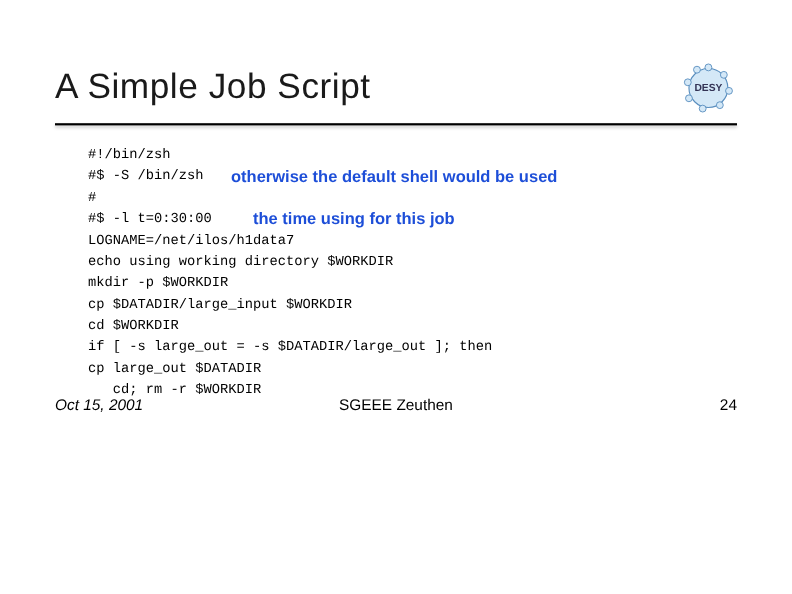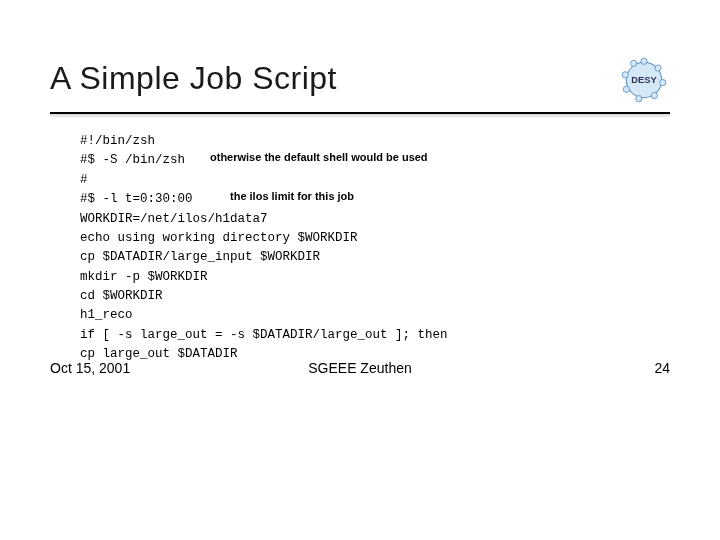--- a/index.html
+++ b/index.html
@@ -48,38 +48,38 @@
     font-family: "Courier New", Courier, monospace;
     font-size: 12.5px;
     line-height: 1.55;
     color: #000;
   }
   .line { white-space: pre; position: relative; }
   .annot {
     position: absolute;
     font-family: Arial, Helvetica, sans-serif;
     font-weight: bold;
-    color: #000000;
-    font-size: 11px;
+    color: #1d4ed8;
+    font-size: 15px;
     background: #fff;
   }
   .annot1 { left: 130px; top: -2px; }
   .annot2 { left: 150px; top: -2px; }
   .footer {
     position: absolute;
     bottom: 30px;
     left: 50px;
     right: 50px;
     display: flex;
     justify-content: space-between;
     align-items: baseline;
     font-size: 14px;
     color: #000;
   }
-  .footer-left { text-align: center; }
+  .footer-left { text-align: center; font-style: italic; }
   .footer-center { position: absolute; left: 0; right: 0; text-align: center; }
   .footer-right { }
 </style>
 </head>
 <body>
 
 <div class="slide">
 
   <div class="title-row">
     <div class="title">A Simple Job Script</div>
@@ -99,29 +99,29 @@
     </svg>
   </div>
 
   <div class="underline"></div>
 
   <div class="body">
     <div class="code-block">
       <div class="line">#!/bin/zsh</div>
       <div class="line"><span>#$ -S /bin/zsh</span><span class="annot annot1">otherwise the default shell would be used</span></div>
       <div class="line">#</div>
-      <div class="line"><span>#$ -l t=0:30:00</span><span class="annot annot2">the ilos limit for this job</span></div>
-      <div class="line">WORKDIR=/net/ilos/h1data7</div>
+      <div class="line"><span>#$ -l t=0:30:00</span><span class="annot annot2">the time using for this job</span></div>
+      <div class="line">LOGNAME=/net/ilos/h1data7</div>
       <div class="line">echo using working directory $WORKDIR</div>
+      <div class="line">mkdir -p $WORKDIR</div>
       <div class="line">cp $DATADIR/large_input $WORKDIR</div>
-      <div class="line">mkdir -p $WORKDIR</div>
       <div class="line">cd $WORKDIR</div>
-      <div class="line">h1_reco</div>
       <div class="line">if [ -s large_out = -s $DATADIR/large_out ]; then</div>
       <div class="line">cp large_out $DATADIR</div>
+      <div class="line">   cd; rm -r $WORKDIR</div>
     </div>
   </div>
 
   <div class="footer">
     <div class="footer-center">SGEEE Zeuthen</div>
     <div class="footer-left">Oct 15, 2001</div>
     <div class="footer-right">24</div>
   </div>
 
 </div>

